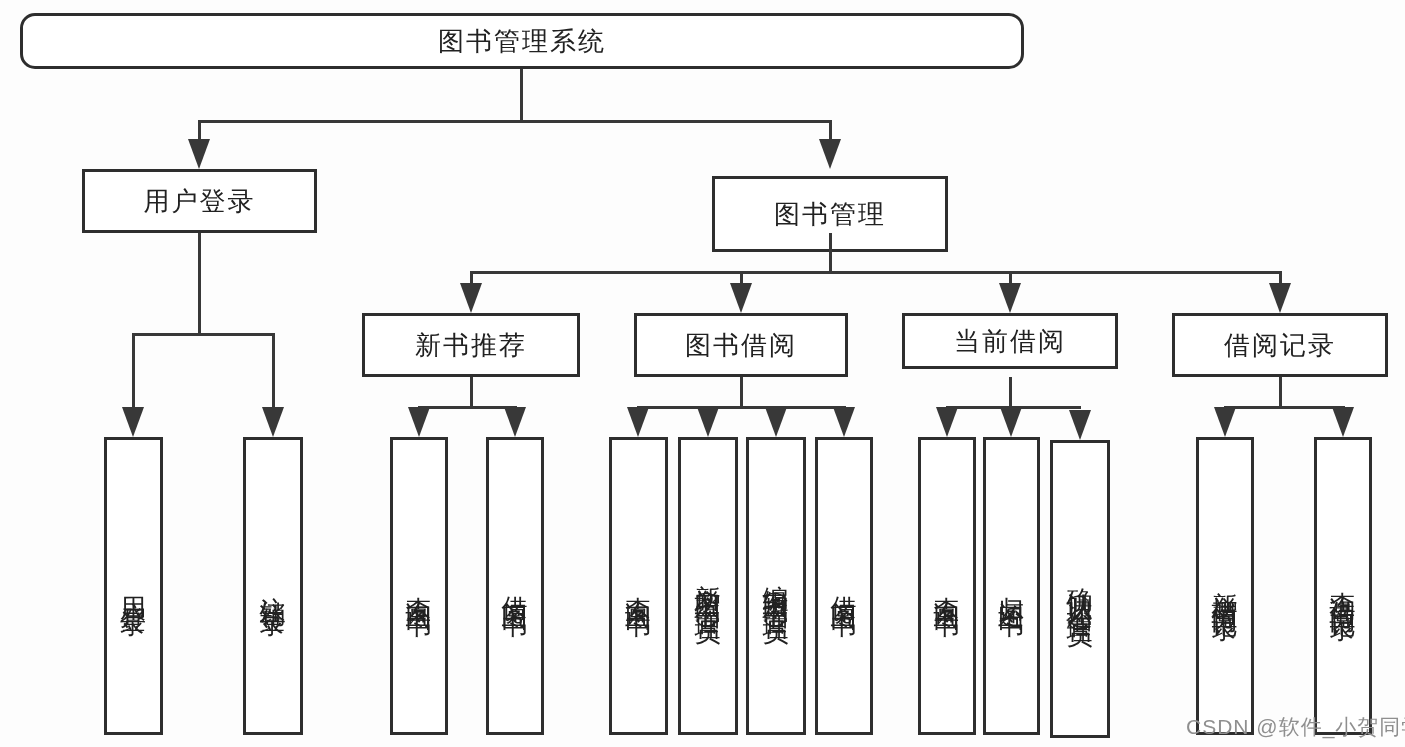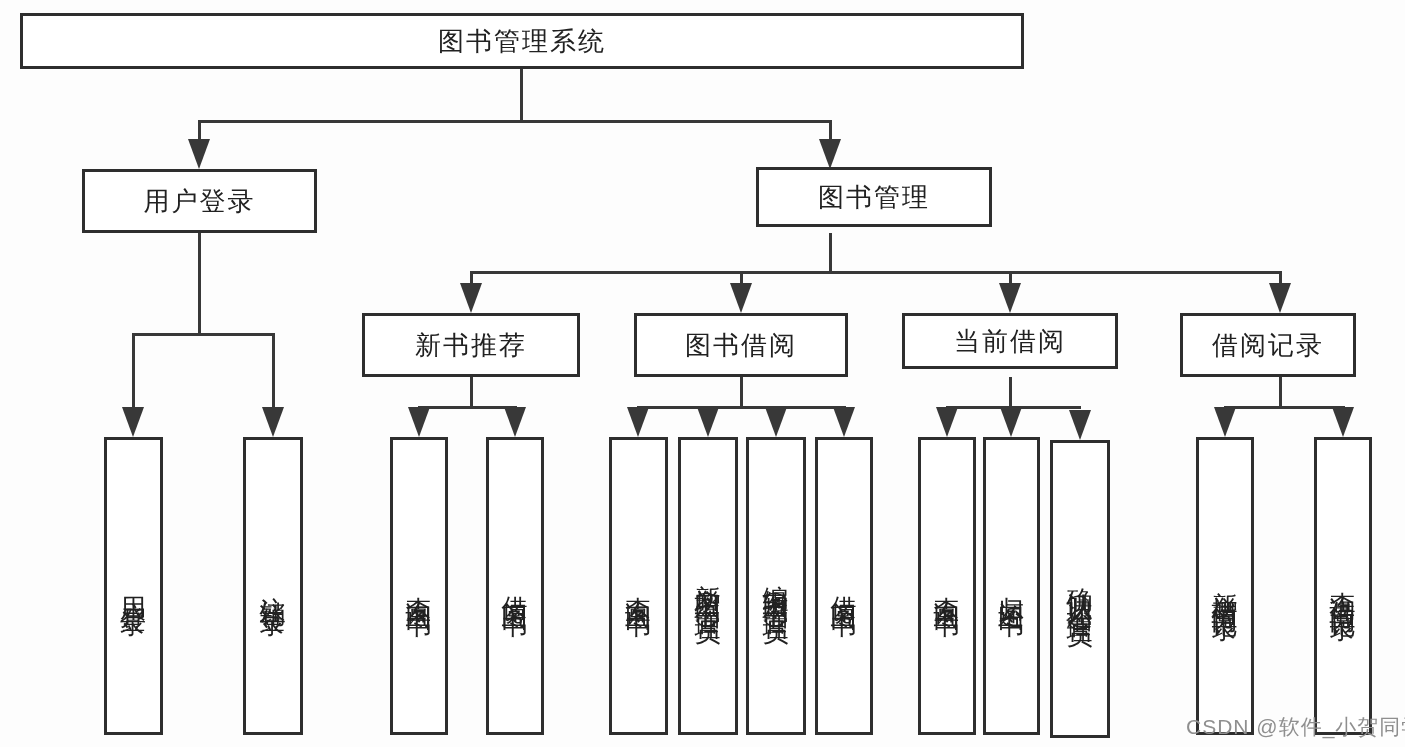--- a/index.html
+++ b/index.html
@@ -56,37 +56,37 @@
     color: var(--wm);
     letter-spacing: 1px;
     white-space: nowrap;
   }
 </style>
 </head>
 <body>
 
 <div id="stage">
 
-  <div class="box" style="left:20px; top:13px; width:1004px; height:56px;">
+  <div class="box" style="left:20px; top:13px; width:1004px; height:56px;border-radius:15px;">
     <span>图书管理系统</span>
   </div>
 
   <div>
     <div class="vline" style="left:520px; top:69px; height:53px;"></div>
     <div class="hline" style="left:198px; top:120px; width:634px;"></div>
     <div class="vline" style="left:198px; top:120px; height:22px;"></div>
     <div class="arrow" style="left:188px; top:139px;"></div>
     <div class="vline" style="left:829px; top:120px; height:22px;"></div>
     <div class="arrow" style="left:819px; top:139px;"></div>
   </div>
 
   <div class="box" style="left:82px; top:169px; width:235px; height:64px;">
     <span>用户登录</span>
   </div>
-  <div class="box" style="left:712px; top:167px; width:236px; height:60px;margin-left:44px;">
+  <div class="box" style="left:712px; top:176px; width:236px; height:76px;">
     <span>图书管理</span>
   </div>
 
   <div>
     <div class="vline" style="left:198px; top:233px; height:103px;"></div>
     <div class="hline" style="left:132px; top:333px; width:143px;"></div>
     <div class="vline" style="left:132px; top:333px; height:75px;"></div>
     <div class="arrow" style="left:122px; top:407px;"></div>
     <div class="vline" style="left:272px; top:333px; height:75px;"></div>
     <div class="arrow" style="left:262px; top:407px;"></div>
@@ -107,21 +107,21 @@
 
   <div class="box" style="left:362px; top:313px; width:218px; height:64px;">
     <span>新书推荐</span>
   </div>
   <div class="box" style="left:634px; top:313px; width:214px; height:64px;">
     <span>图书借阅</span>
   </div>
   <div class="box" style="left:902px; top:313px; width:216px; height:56px;">
     <span>当前借阅</span>
   </div>
-  <div class="box" style="left:1172px; top:313px; width:176px; height:64px;margin-left:8px;">
+  <div class="box" style="left:1172px; top:313px; width:216px; height:64px;">
     <span>借阅记录</span>
   </div>
 
   <div>
     <div class="vline" style="left:470px; top:377px; height:31px;"></div>
     <div class="hline" style="left:418px; top:406px; width:99px;"></div>
     <div class="arrow" style="left:408px; top:407px;"></div>
     <div class="arrow" style="left:504px; top:407px;"></div>
   </div>
 

